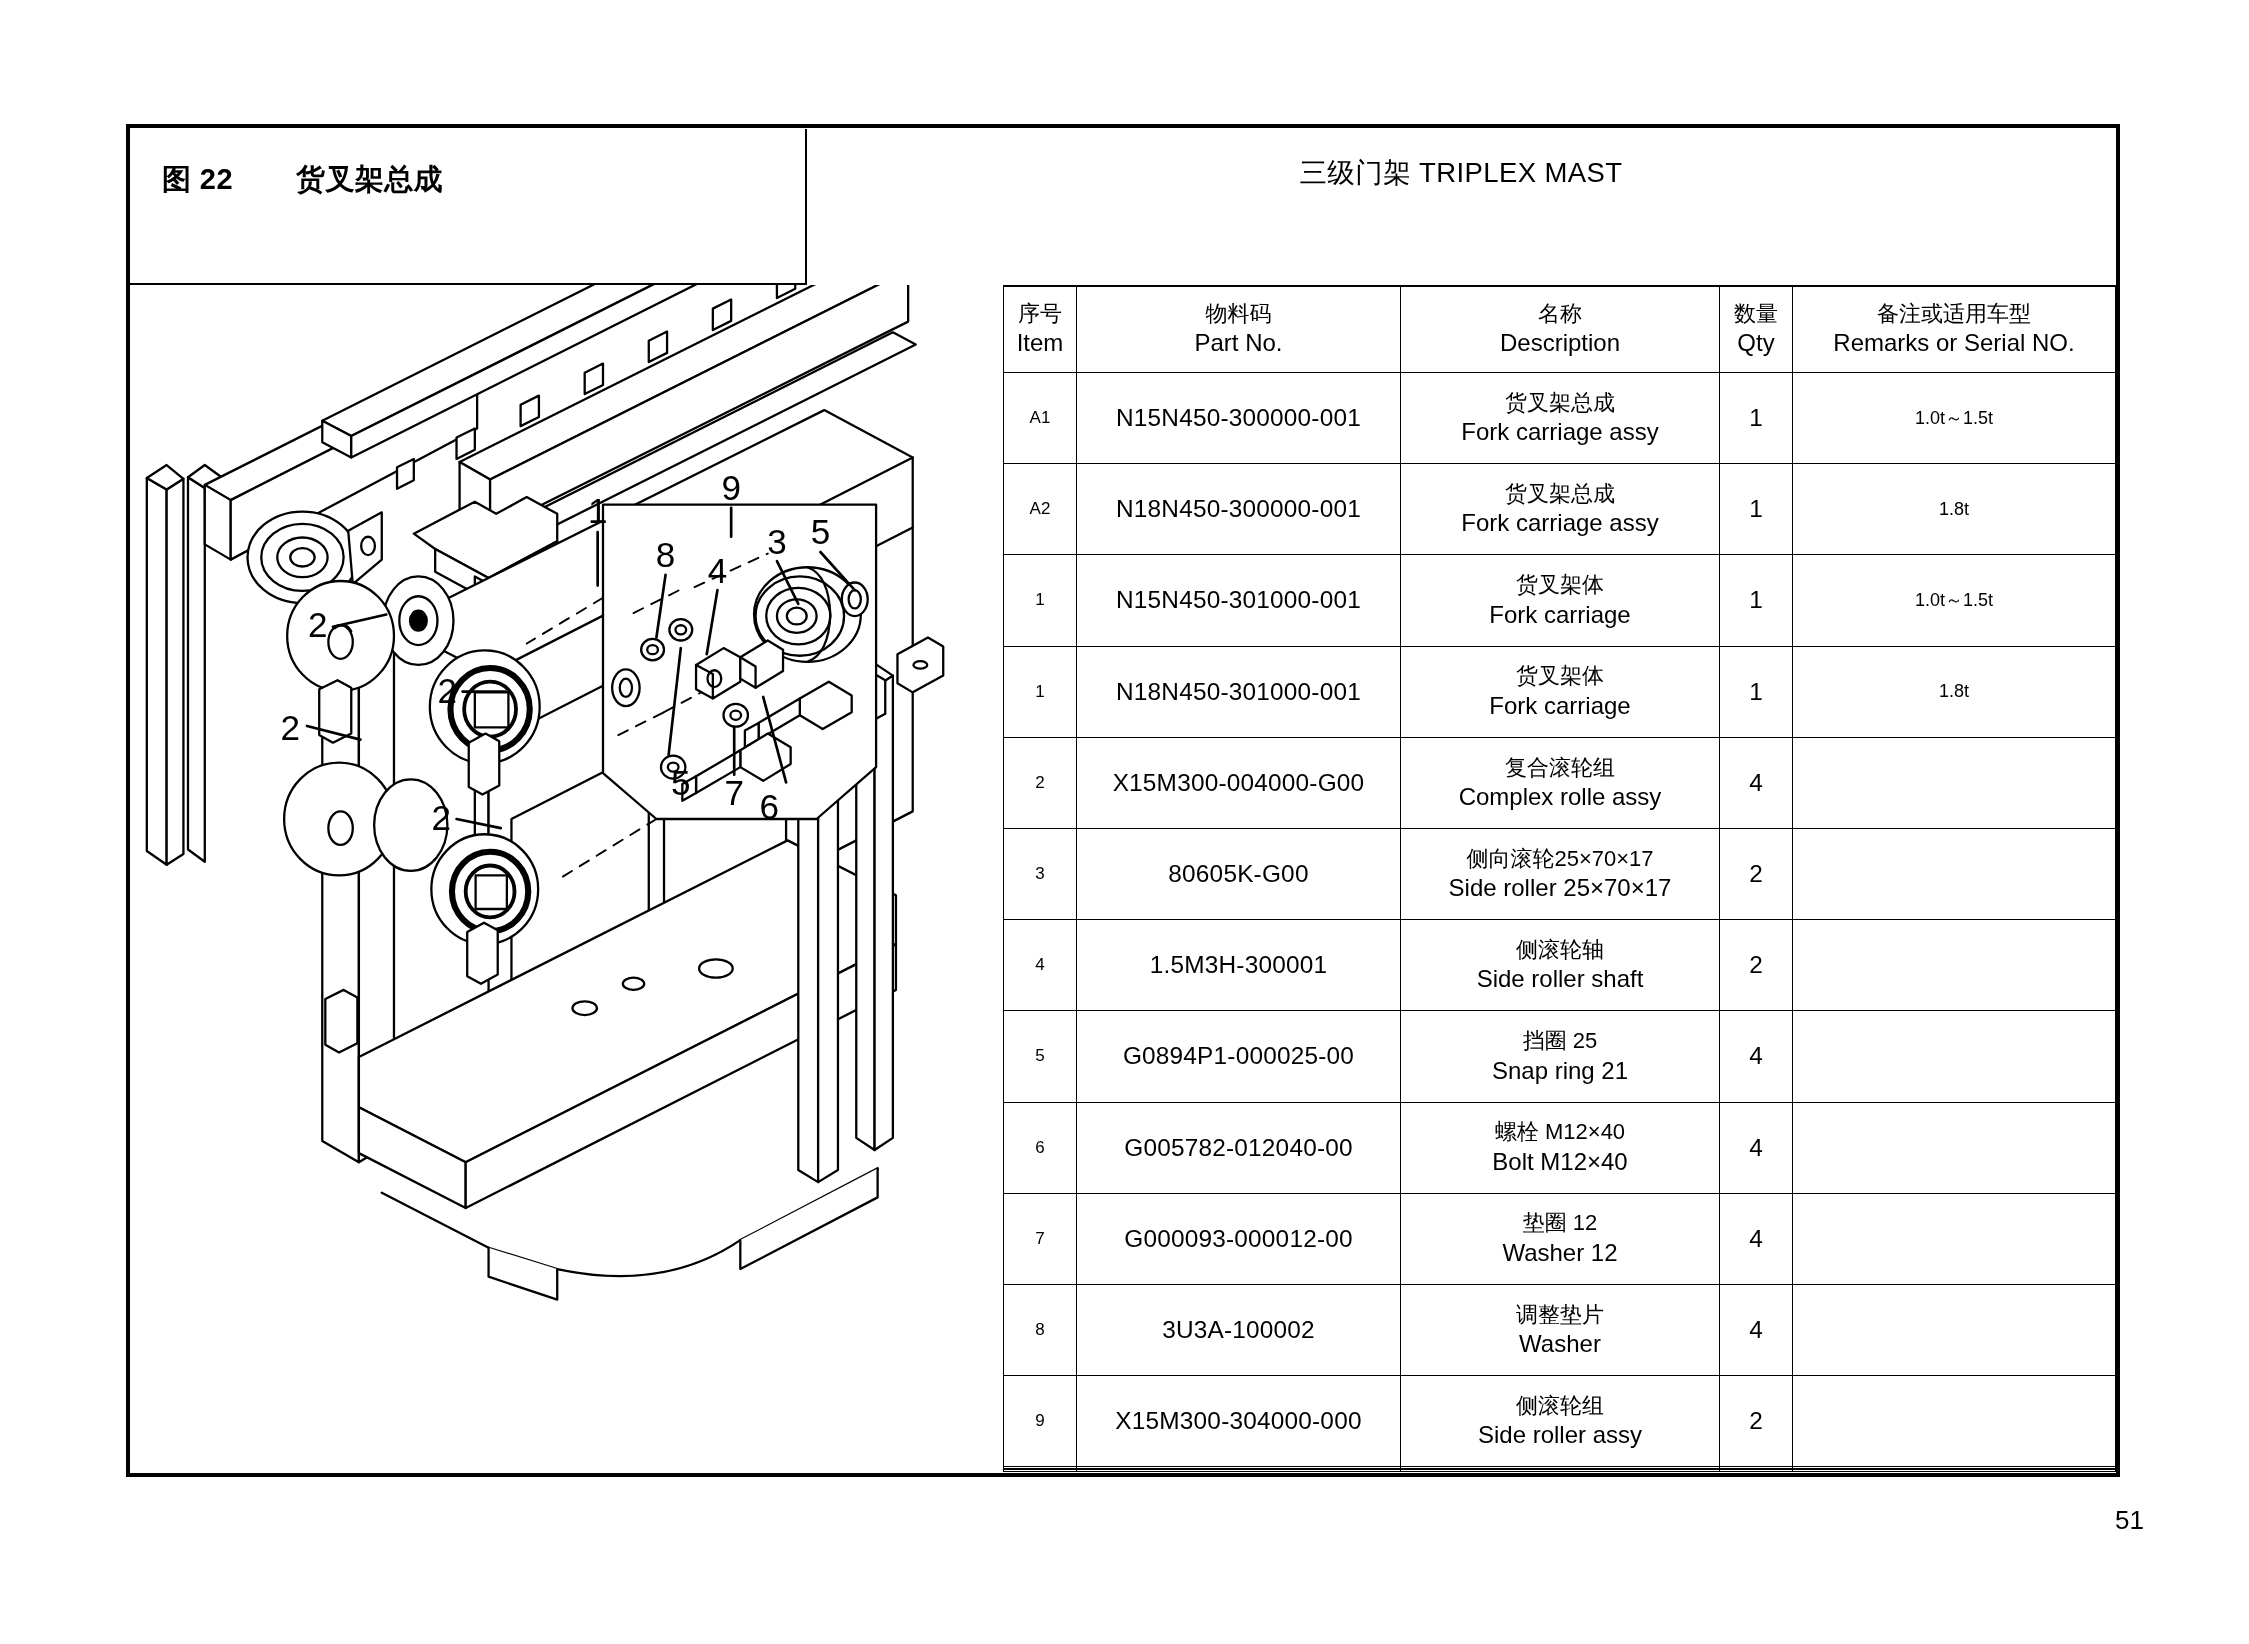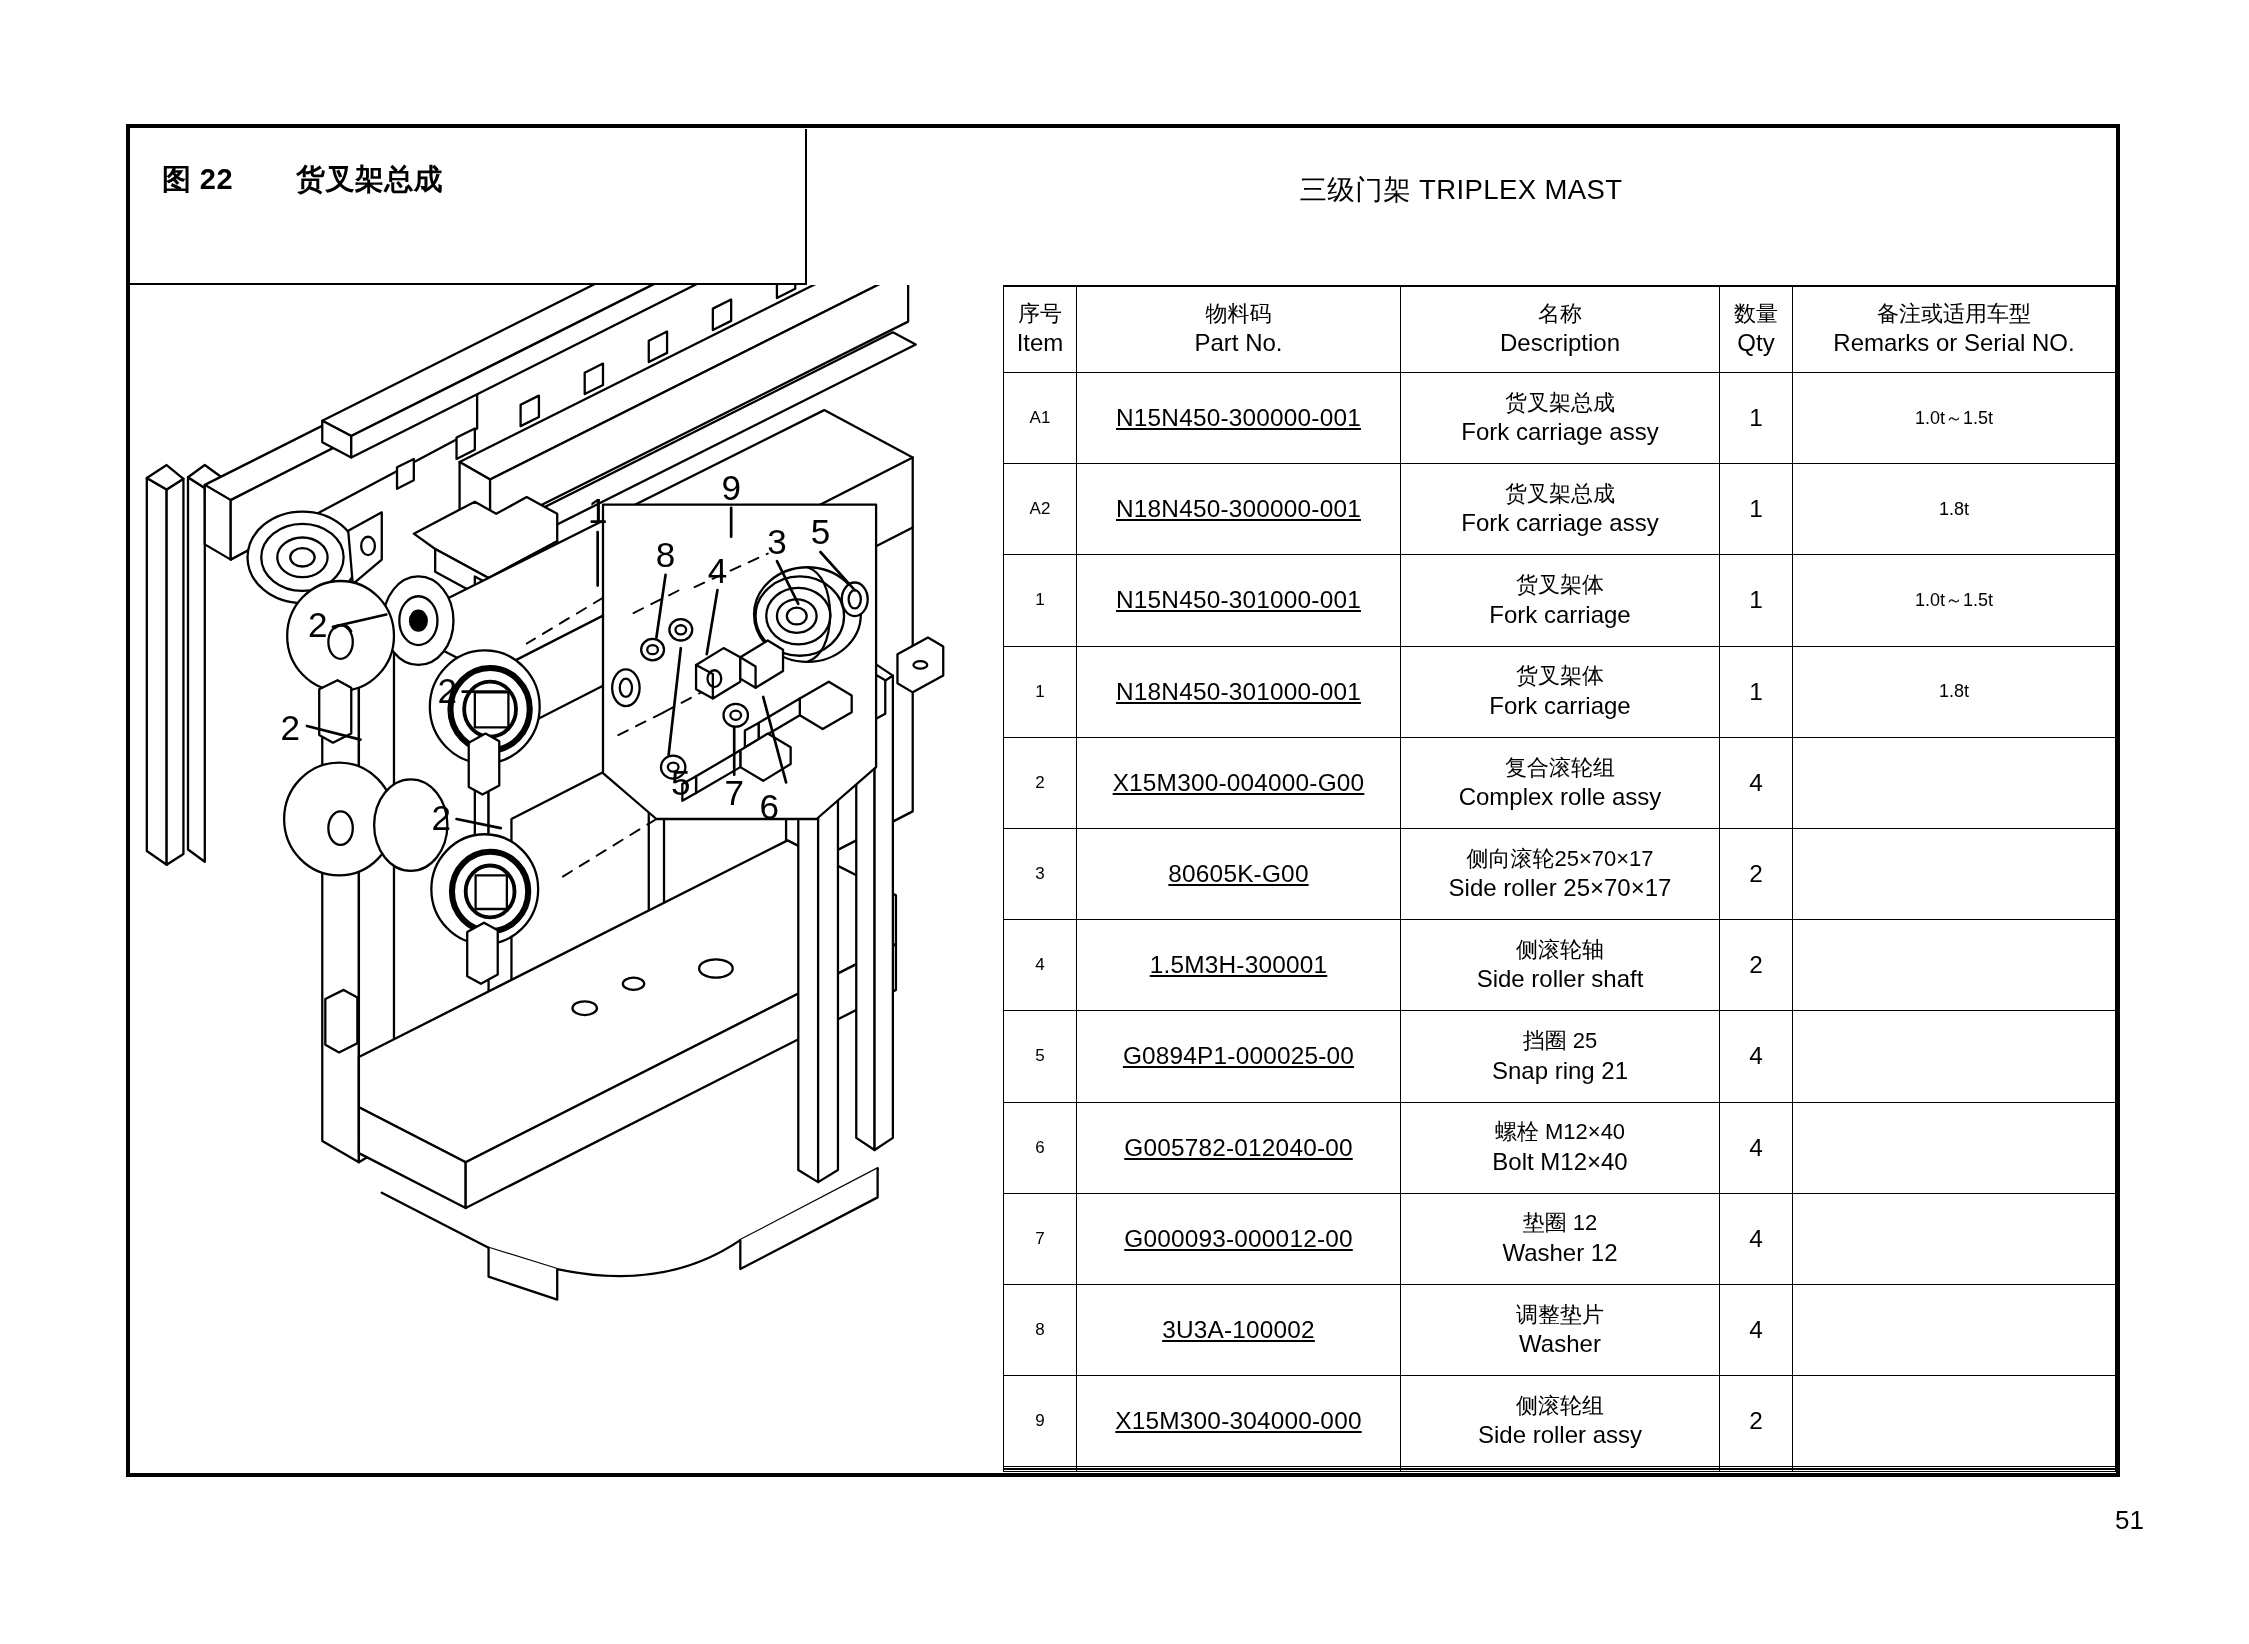--- a/index.html
+++ b/index.html
@@ -62,21 +62,21 @@
     font-weight: bold;
     font-size: 28px;
     letter-spacing: 0.4px;
   }
   .cn .tl-code, .cn .tl-name { font-size: 29px; }
 
   
   #mast-header {
     position: absolute;
     left: 807px;
-    top: 146px;
+    top: 129px;
     width: 1308px;
     height: 88px;
     display: flex;
     align-items: center;
     justify-content: center;
   }
   #mast-header .mh-text {
     font-size: 27.5px;
     letter-spacing: 0.4px;
     white-space: nowrap;
@@ -115,21 +115,21 @@
     font-weight: normal;
   }
   table.parts thead th {
     height: 85px;
     border-top: 2.3px solid #000;
   }
   .hdr-cn { font-size: 22px; display: block; line-height: 1.2; }
   .hdr-en { font-size: 24px; display: block; line-height: 1.3; }
 
   td.c-item  { font-size: 17px; }
-  td.c-part  { font-size: 24.4px; letter-spacing: 0.2px; text-decoration: underline; }
+  td.c-part  { font-size: 24.4px; letter-spacing: 0.2px; }
   td.c-qty   { font-size: 24.4px; }
   td.c-rem   { font-size: 18px; }
   td.c-desc  { text-align: left; padding-left: 20px; }
   .d-cn { display: block; font-size: 22px; line-height: 1.25; }
   .d-en { display: block; font-size: 24px; line-height: 1.3; }
 
   
   #page-number {
     position: absolute;
     left: 2052px;

